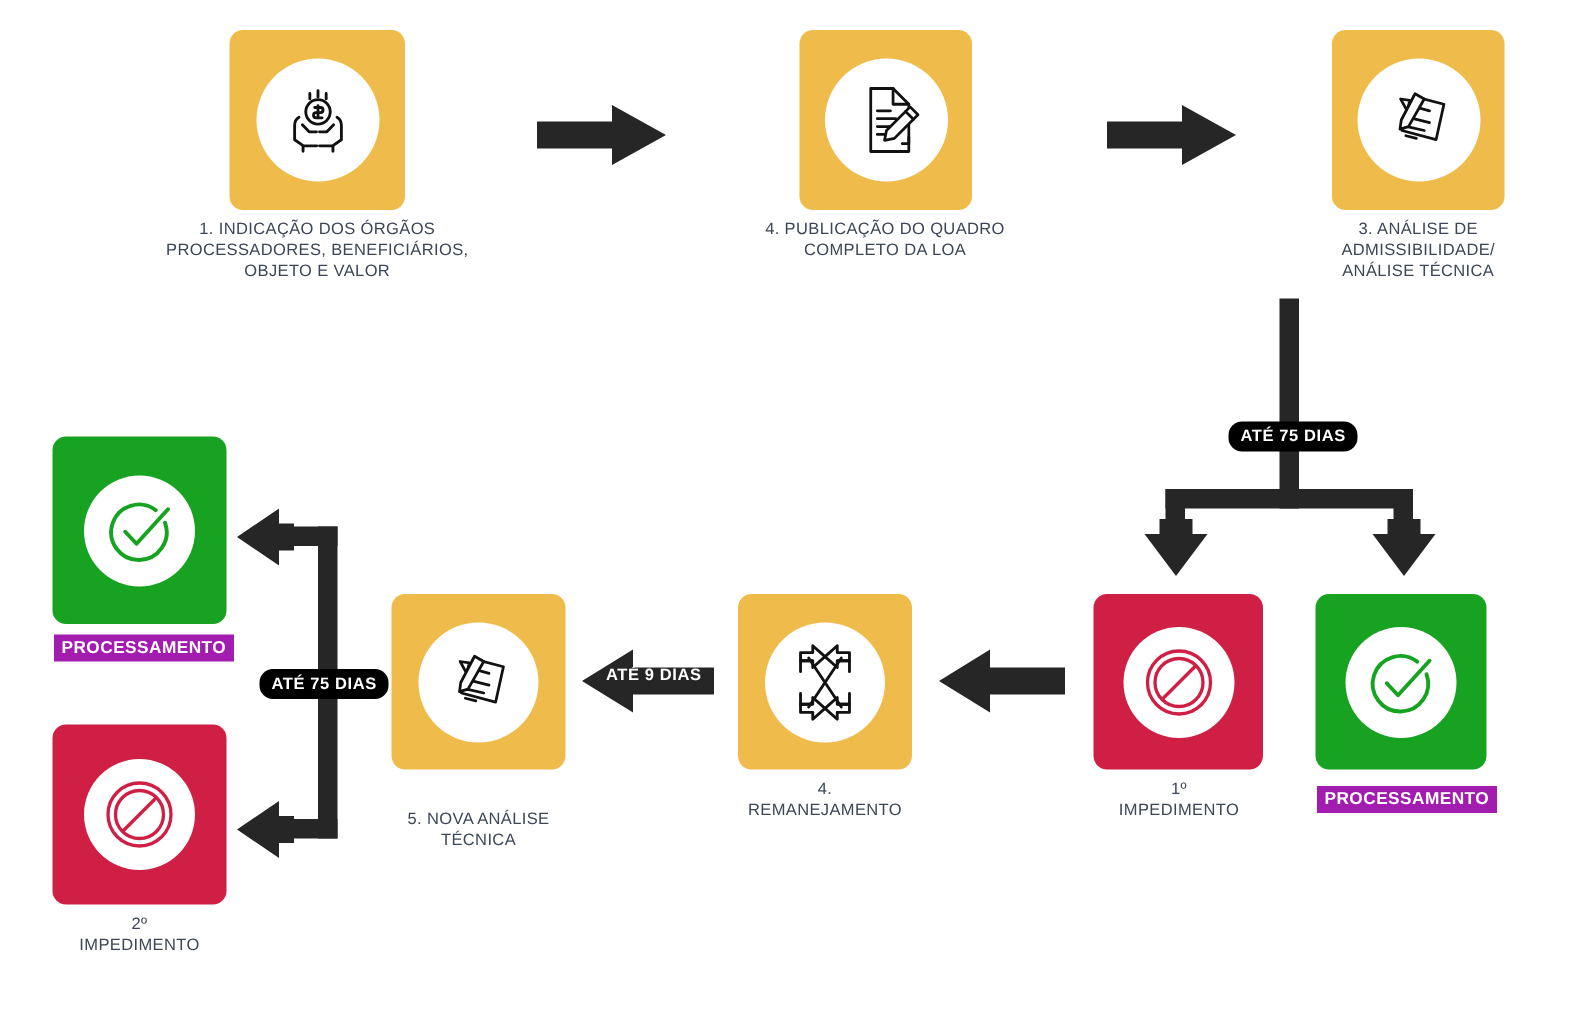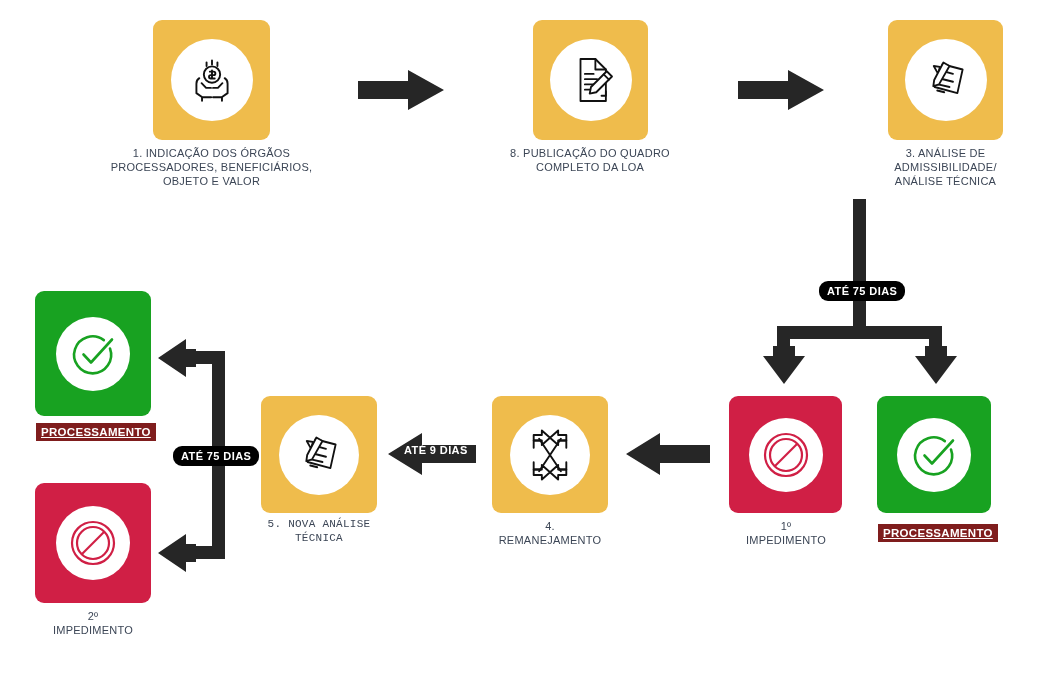--- a/index.html
+++ b/index.html
@@ -47,28 +47,27 @@
     text-align: center;
     color: #3C4656;
     font-size: 11px;
     line-height: 14px;
     letter-spacing: 0.25px;
     font-family: "Liberation Sans", sans-serif;
     white-space: pre-line;
   }
   .caption-badge {
     position: absolute;
-    background: #7f1d1d;
+    background: #a21caf;
     color: #ffffff;
     font-size: 11.5px;
     font-weight: bold;
     letter-spacing: 0.3px;
     padding: 3px 5px 3px 5px;
     white-space: nowrap;
-    text-decoration: underline;
   }
 
   
   .bar {
     position: absolute;
     background: #262626;
   }
   .arrow-right {
     position: absolute;
   }
@@ -139,21 +138,21 @@
             <path d="M20 8h17l12 12v36H20z"></path>
             <path d="M37 8v12h12"></path>
             <path d="M25 25h10 M25 31h14 M25 37h10 M25 43h7"></path>
             <path d="M44 50h5v-5"></path>
             <path d="M50 22l6 6-18 18-7.5 1.5L32 40z" fill="#fff"></path>
             <path d="M46.5 25.5l6 6"></path>
           </g>
         </svg>
       </div>
     </div>
-    <div class="caption" style="left:455px; top:146px; width:270px;">8. PUBLICAÇÃO DO QUADRO
+    <div class="caption" style="left:455px; top:146px; width:270px;">4. PUBLICAÇÃO DO QUADRO
 COMPLETO DA LOA</div>
   </div>
 
   <div class="arrow-right" style="left:738px; top:68px;">
     <svg width="86" height="44" viewBox="0 0 86 44">
       <path d="M0 13 h50 V2 L86 22 L50 42 V31 H0 Z" fill="#262626"></path>
     </svg>
   </div>
 
   <div class="node">
@@ -270,21 +269,21 @@
           <g fill="none" stroke="#111" stroke-width="2.1" stroke-linecap="round" stroke-linejoin="round">
             <path d="M28 14l23 6-6 27-26-7z"></path>
             <path d="M22 20l18 5"></path>
             <path d="M24 30l16 4 M23 37l13 3 M22 44l8 2"></path>
             <path d="M18 16l7 1-2 8z" fill="#fff"></path>
             <path d="M15 10l7 4-12 21-6.5 2 1-7z" transform="translate(14,2)" fill="#fff"></path>
           </g>
         </svg>
       </div>
     </div>
-    <div class="caption" style="left:243px; top:517px; width:152px;font-family:Liberation Mono, monospace;">5. NOVA ANÁLISE
+    <div class="caption" style="left:243px; top:539px; width:152px;">5. NOVA ANÁLISE
 TÉCNICA</div>
   </div>
 
   <div class="bar" style="left:212px; top:351px; width:13px; height:208px;"></div>
 
   <div class="bar" style="left:183px; top:351px; width:42px; height:13px;"></div>
 
   <div class="bar" style="left:183px; top:546px; width:42px; height:13px;"></div>
 
   <div class="arrow-right" style="left:158px; top:339px;">

